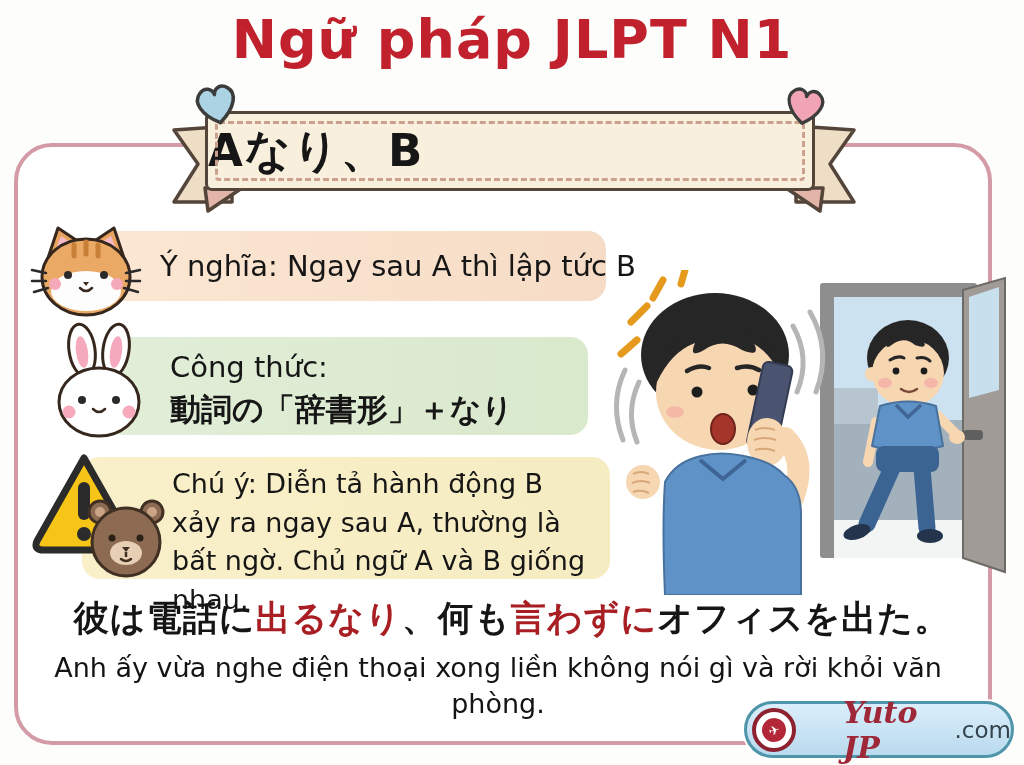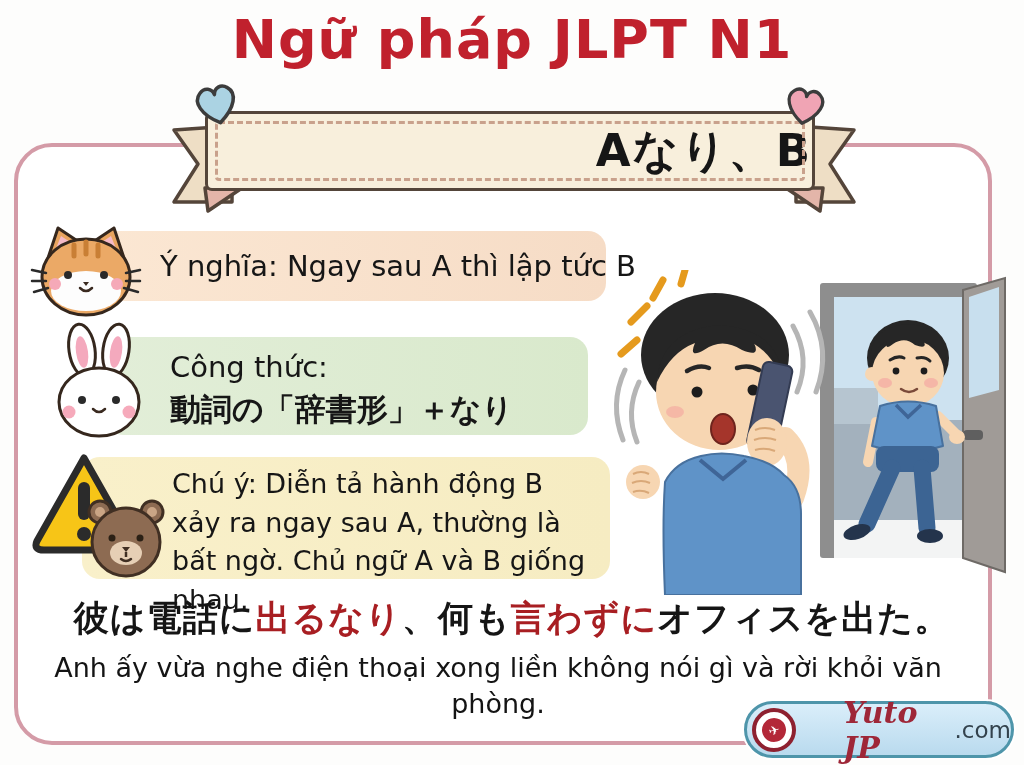--- a/index.html
+++ b/index.html
@@ -23,21 +23,21 @@
     background:#ffffff;border:4px solid #d49ba7;border-radius:38px;
     box-sizing:border-box;z-index:1;
   }
 
   
   .banner-tails{position:absolute;left:168px;top:106px;width:692px;height:112px;z-index:3;}
   .banner{
     position:absolute;left:205px;top:111px;width:610px;height:80px;
     background:#f8efdc;border:3.5px solid #54453a;border-radius:7px;
     box-sizing:border-box;z-index:4;
-    display:flex;align-items:center;justify-content:flex-end;
+    display:flex;align-items:center;justify-content:flex-start;
   }
   .banner::before{
     content:"";position:absolute;inset:7px;
     border:3px dashed #c9a18c;border-radius:4px;pointer-events:none;
   }
   .banner-label{
     font-size:45px;font-weight:800;color:#161616;letter-spacing:2px;
   }
   .heart{position:absolute;z-index:5;}
   .heart.blue{left:193px;top:82px;width:47px;transform:rotate(-12deg);}

